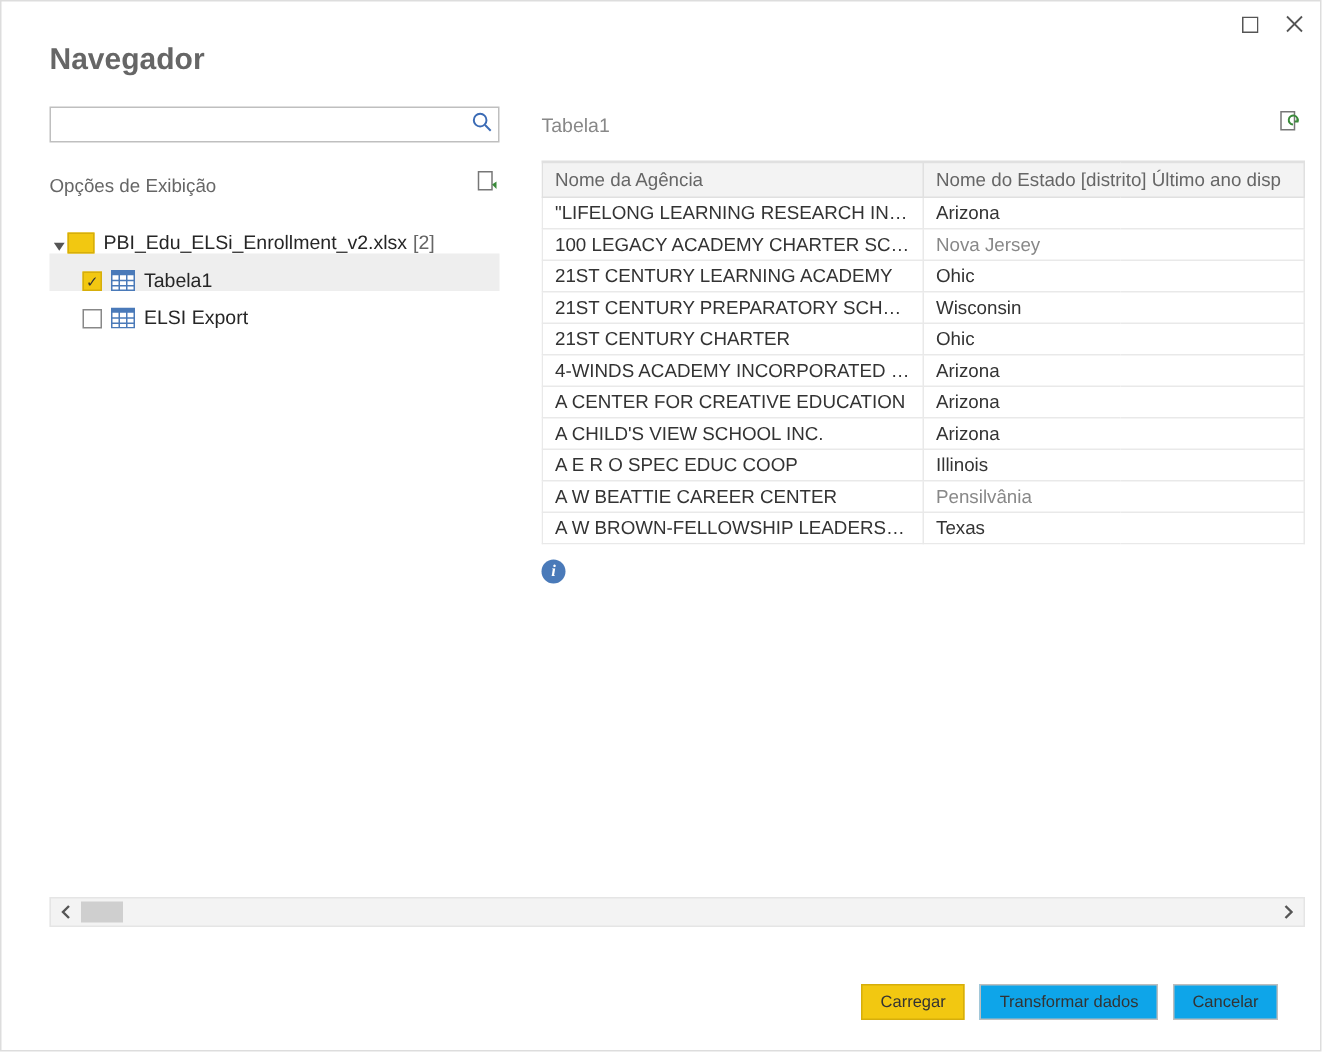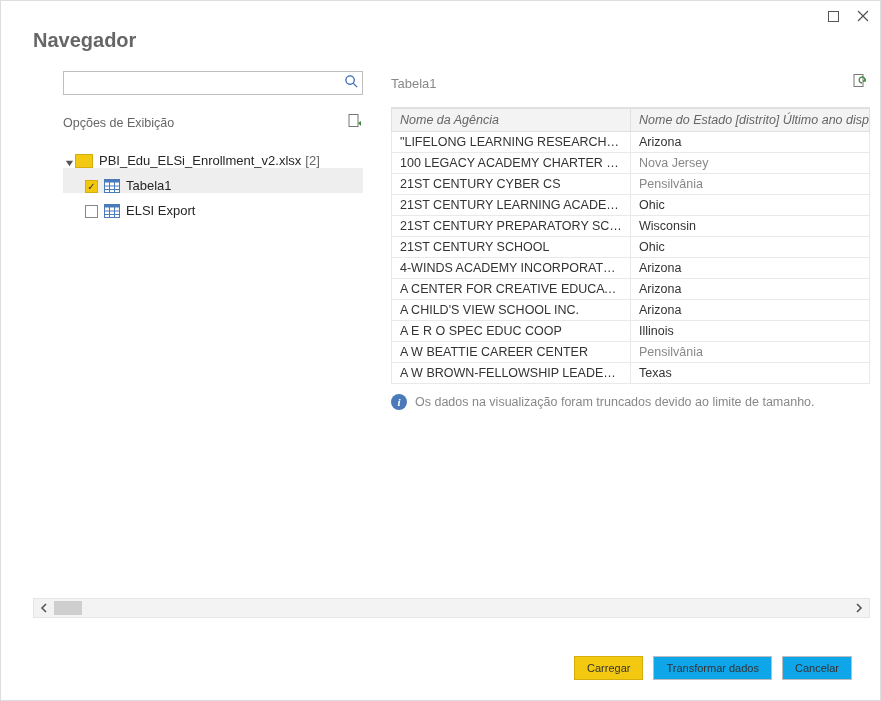--- a/index.html
+++ b/index.html
@@ -6,21 +6,21 @@
 body { background: #fff; width: 881px; height: 701px; overflow: hidden; position: relative; border: 1px solid #ddd; }
 
 .titlebar { position: absolute; top: 4px; right: 6px; display: flex; gap: 8px; }
 .titlebar .winbtn { width: 22px; height: 22px; display: flex; align-items: center; justify-content: center; color: #444; cursor: pointer; }
 .titlebar .winbtn svg { stroke: #555; }
 
 .dialog-title { font-size: 20px; color: #666; font-weight: 700; padding: 28px 0 0 32px; }
 
 .content { position: absolute; top: 70px; left: 32px; right: 10px; bottom: 60px; display: flex; gap: 28px; }
 
-.left-pane { width: 300px; display: flex; flex-direction: column; margin-left: 30px; }
+.left-pane { width: 300px; display: flex; flex-direction: column; }
 .search-row { position: relative; }
 .search-input { width: 100%; border: 1px solid #bfbfbf; height: 24px; padding: 2px 26px 2px 6px; font-size: 12px; outline: none; }
 .search-icon { position: absolute; right: 4px; top: 3px; color: #4472c4; }
 .search-icon svg { stroke: #3b6bb5; }
 
 .options-row { display: flex; align-items: center; justify-content: space-between; margin-top: 18px; }
 .options-label { font-size: 12.5px; color: #666; }
 .options-icon { color: #666; }
 
 .tree { margin-top: 10px; font-size: 13px; color: #333; }
@@ -37,21 +37,21 @@
 .tree-label { color: #262626; }
 .tree-count { color: #666; margin-left: 4px; }
 
 .right-pane { flex: 1; display: flex; flex-direction: column; min-width: 0; }
 .preview-header { display: flex; justify-content: space-between; align-items: center; height: 24px; margin-bottom: 12px; padding-right: 2px; }
 .preview-title { font-size: 13px; color: #888; }
 .refresh-icon { color: #666; }
 
 .grid-wrap { border-top: 1px solid #e0e0e0; overflow: hidden; }
 table.grid { border-collapse: collapse; width: 100%; font-size: 12.5px; table-layout: fixed; }
-table.grid th { text-align: left; font-weight: 400; background: #f3f3f3; border: 1px solid #e0e0e0; padding: 4px 8px; color: #666; font-style: italic; height: 22px; white-space: nowrap; overflow: hidden; }
+table.grid th { text-align: left; font-weight: 400; background: #f3f3f3; border: 1px solid #e0e0e0; padding: 4px 8px; color: #666; height: 22px; white-space: nowrap; overflow: hidden; }
 table.grid td { border: 1px solid #e9e9e9; padding: 3px 8px; color: #333; height: 21px; white-space: nowrap; overflow: hidden; text-overflow: ellipsis; }
 table.grid td.grey { color: #888; }
 
 .info-row { display: flex; align-items: center; gap: 8px; margin-top: 10px; }
 .info-icon { width: 16px; height: 16px; border-radius: 50%; background: #4a7ab9; color: #fff; font-weight: bold; font-size: 11px; display: flex; align-items: center; justify-content: center; font-style: italic; font-family: Georgia, serif; }
 .info-text { font-size: 12.5px; color: #888; }
 
 .h-scrollbar { position: absolute; bottom: 22px; left: 0; right: 0; height: 20px; display: flex; align-items: center; background: #f3f3f3; border: 1px solid #e5e5e5; }
 .h-scrollbar .arrow { width: 20px; height: 100%; display: flex; align-items: center; justify-content: center; color: #555; cursor: pointer; }
 .h-scrollbar .track { flex: 1; height: 100%; position: relative; }
@@ -180,33 +180,29 @@
         <tbody id="grid-body">
             <tr>
               <td>"LIFELONG LEARNING RESEARCH INSTITUTE INC."</td>
               <td colspan="2">Arizona</td>
             </tr>
             <tr>
               <td>100 LEGACY ACADEMY CHARTER SCHOOL</td>
               <td colspan="2" class="grey">Nova Jersey</td>
             </tr>
             <tr>
-              <td>21ST CENTURY CYBER CS</td>
-              <td colspan="2" class="grey">Pensilvânia</td>
-            </tr>
-            <tr>
               <td>21ST CENTURY LEARNING ACADEMY</td>
               <td colspan="2">Ohic</td>
             </tr>
             <tr>
               <td>21ST CENTURY PREPARATORY SCHOOL AGENCY</td>
               <td colspan="2">Wisconsin</td>
             </tr>
             <tr>
-              <td>21ST CENTURY SCHOOL</td>
+              <td>21ST CENTURY CHARTER</td>
               <td colspan="2">Ohic</td>
             </tr>
             <tr>
               <td>4-WINDS ACADEMY INCORPORATED DBA 4-WINDS ACADEMY</td>
               <td colspan="2">Arizona</td>
             </tr>
             <tr>
               <td>A CENTER FOR CREATIVE EDUCATION</td>
               <td colspan="2">Arizona</td>
             </tr>
@@ -225,21 +221,20 @@
             <tr>
               <td>A W BROWN-FELLOWSHIP LEADERSHIP ACADEMY</td>
               <td colspan="2">Texas</td>
             </tr>
           </tbody>
       </table>
     </div>
 
     <div class="info-row">
       <span class="info-icon">i</span>
-      <span class="info-text">Os dados na visualização foram truncados devido ao limite de tamanho.</span>
     </div>
 
     <div class="h-scrollbar">
       <div class="arrow">
         <svg width="10" height="10" viewBox="0 0 10 10">
             <path d="M7 1 L3 5 L7 9" fill="none" stroke="#555" stroke-width="1.6"></path>
           </svg>
       </div>
       <div class="track">
         <div class="thumb"></div>

